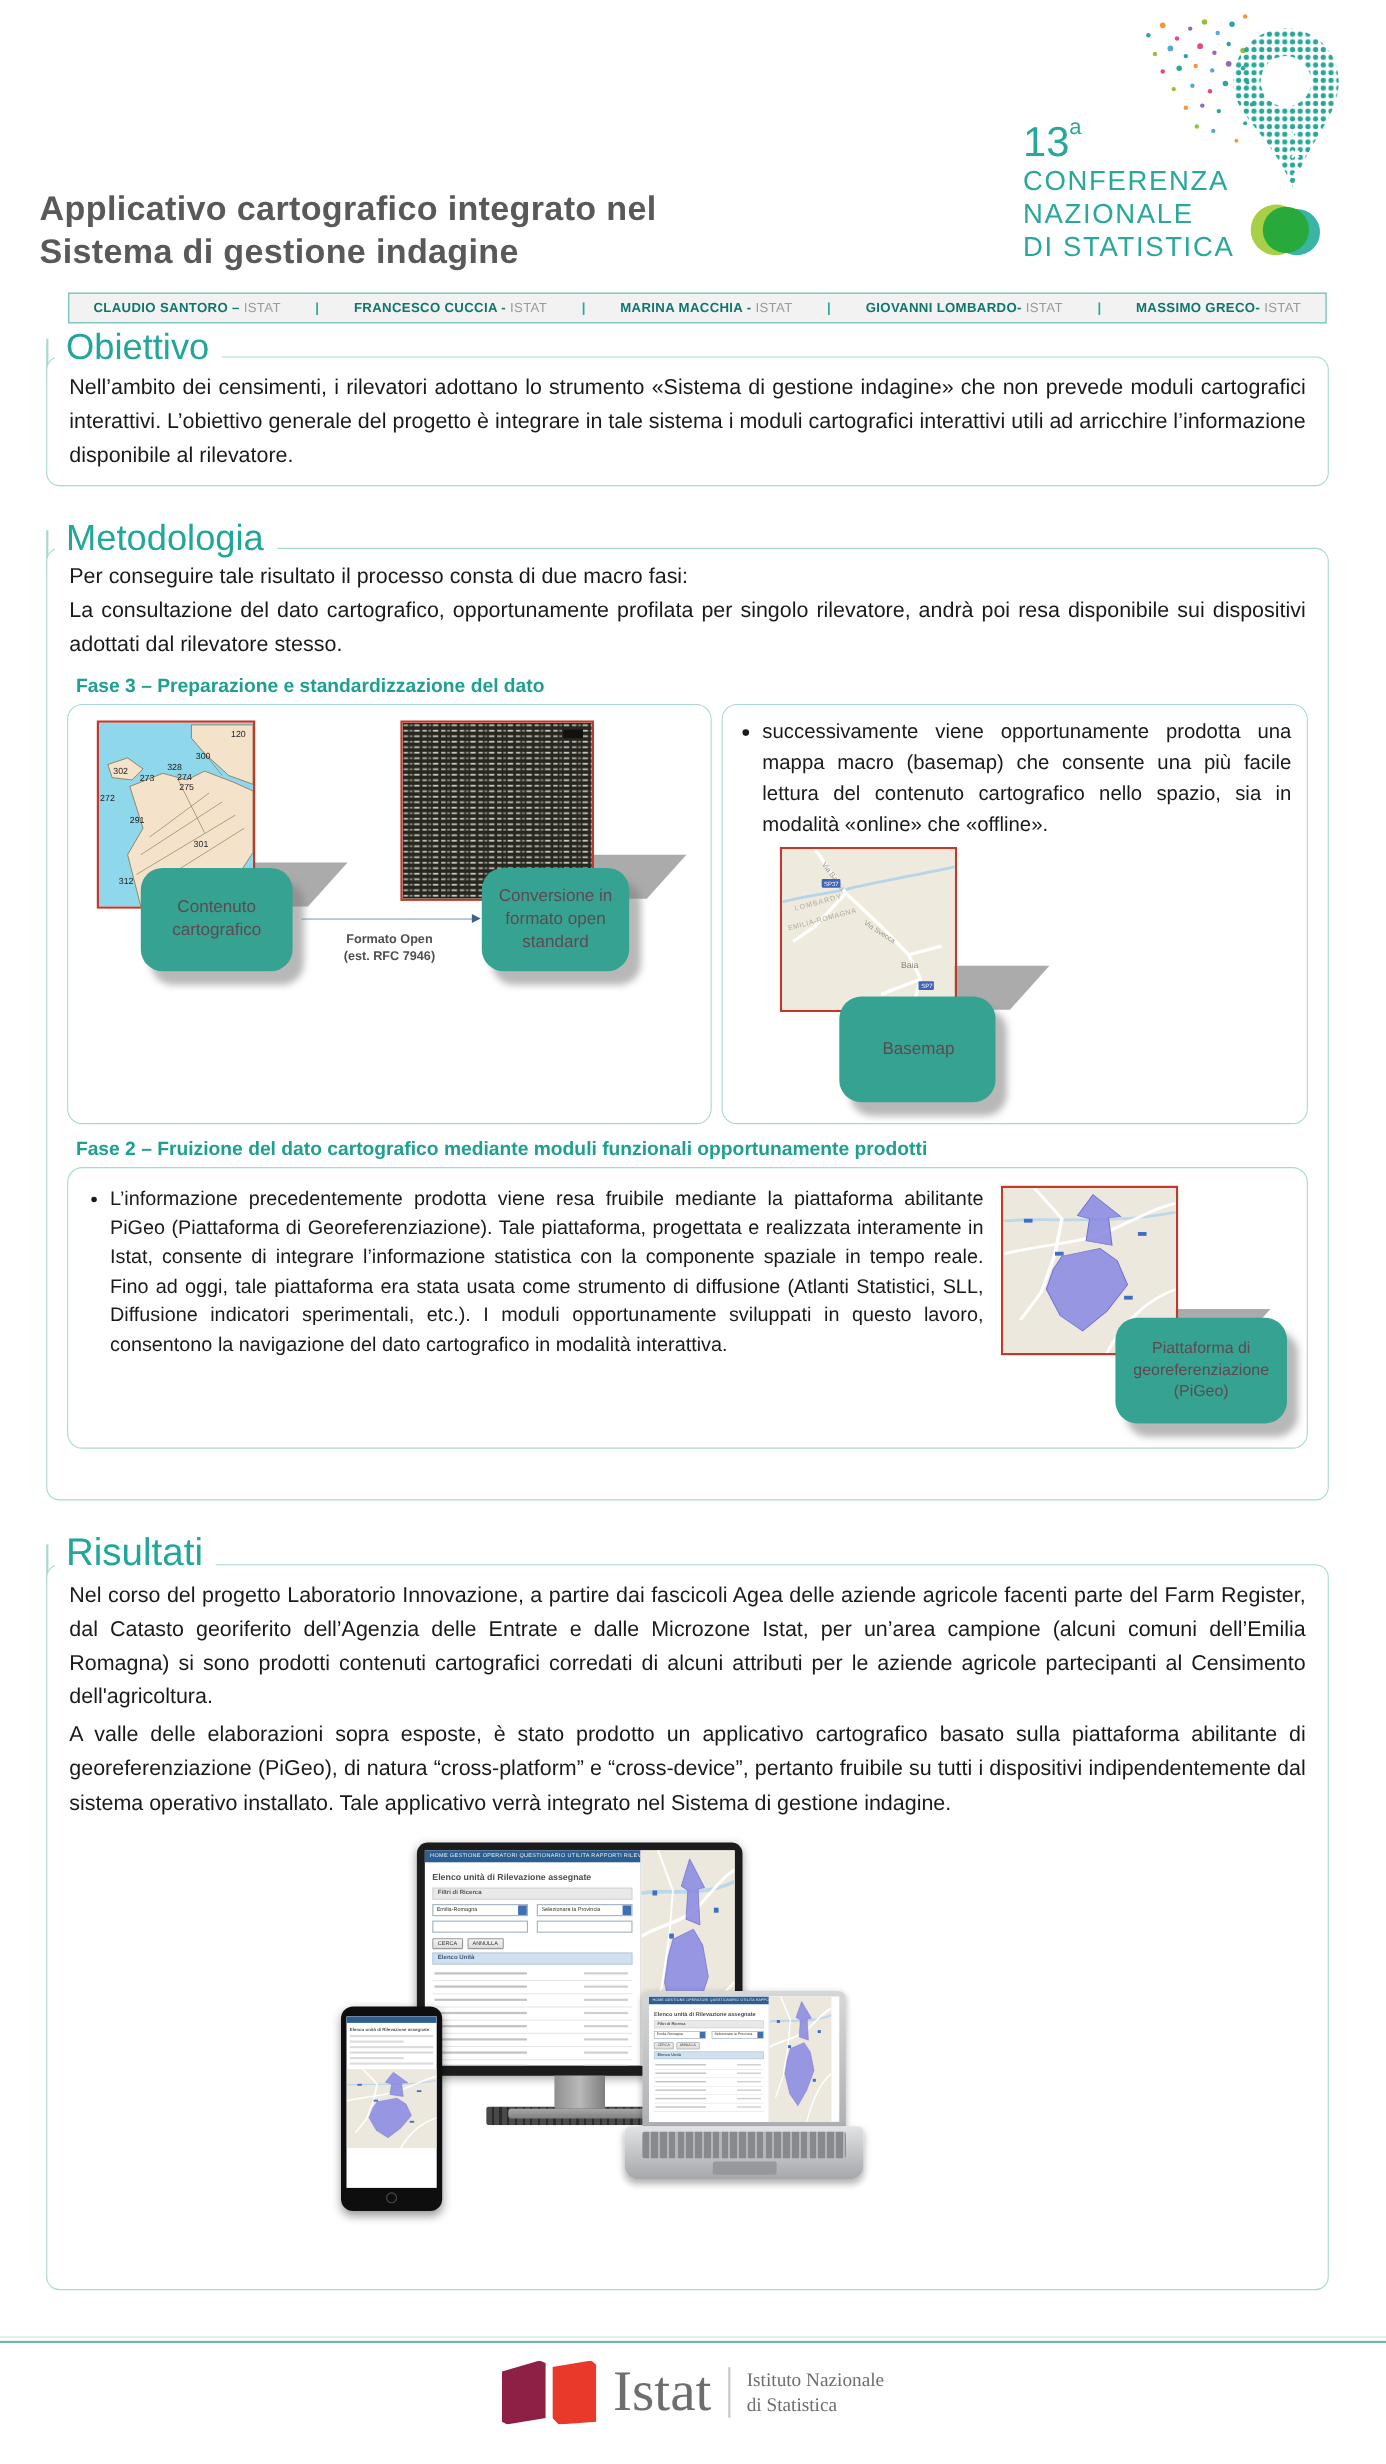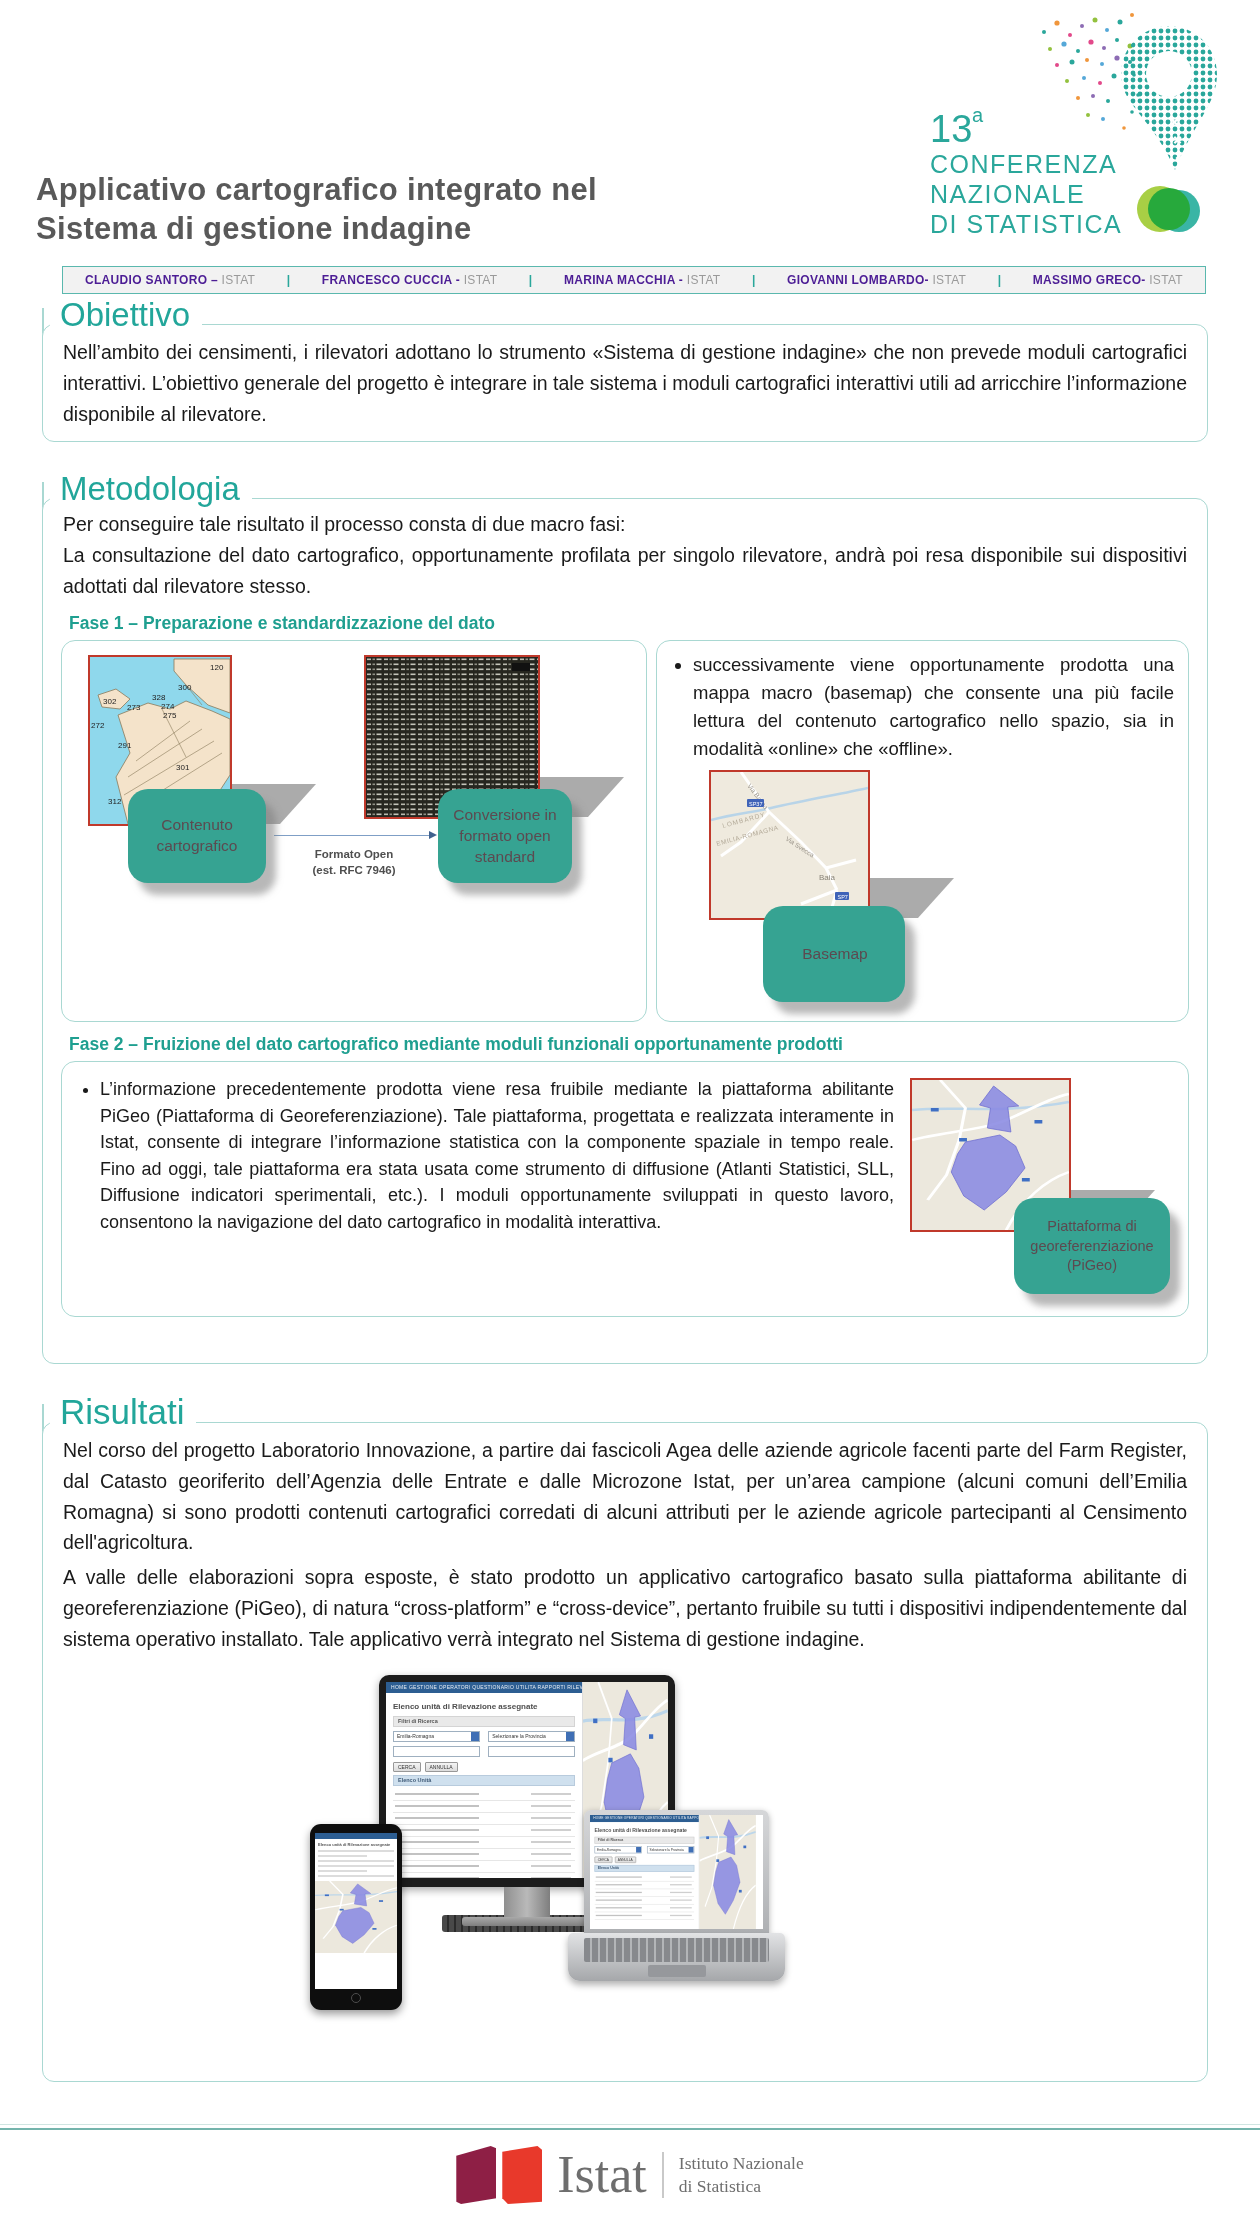--- a/index.html
+++ b/index.html
@@ -4,21 +4,21 @@
 <style>
   html,body{margin:0;padding:0;background:#fff;}
   body{width:1260px;height:2240px;position:relative;font-family:"Liberation Sans",sans-serif;color:#1a1a1a;overflow:hidden;}
 
   
   .poster-title{position:absolute;left:36px;top:150px;width:660px;font-size:31px;line-height:1.25;
     font-weight:bold;color:#595959;letter-spacing:.3px;}
   .authors-bar{position:absolute;left:62px;top:266px;width:1144px;height:28px;background:#f2f2f2;
     border:1px solid #5ab8ae;box-sizing:border-box;display:flex;align-items:center;
     justify-content:space-between;padding:0 22px;font-size:12px;letter-spacing:.3px;white-space:nowrap;}
-  .auth b{color:#4c1d95;font-weight:bold;}
+  .auth b{color:#0f766e;font-weight:bold;}
   .auth i{font-style:normal;color:#9a9a9a;}
   .auth-sep{color:#2aa79b;font-weight:bold;}
 
   .conf-logo{position:absolute;left:892px;top:0;width:348px;height:250px;}
 
   
   .sec{position:absolute;left:42px;width:1166px;}
   .sec::before{content:"";position:absolute;left:0;top:10px;width:1.6px;height:36px;background:#a9d8d2;}
   .sec-headrow{line-height:1;}
   .sec-head{display:inline-block;position:relative;z-index:2;background:#fff;color:#22a69a;
@@ -260,21 +260,21 @@
     <p class="body-text">Nell’ambito dei censimenti, i rilevatori adottano lo strumento «Sistema di gestione indagine» che non prevede moduli cartografici interattivi. L’obiettivo generale del progetto è integrare in tale sistema i moduli cartografici interattivi utili ad arricchire l’informazione disponibile al rilevatore.</p>
   </div>
 </div>
 
 <div class="sec" id="sec-metodologia">
   <div class="sec-headrow"><h2 class="sec-head">Metodologia</h2></div>
   <div class="sec-box">
     <p class="body-text md-intro">Per conseguire tale risultato il processo consta di due macro fasi:</p>
     <p class="body-text md-outro">La consultazione del dato cartografico, opportunamente profilata per singolo rilevatore, andrà poi resa disponibile sui dispositivi adottati dal rilevatore stesso.</p>
 
-    <div class="fase-head">Fase 1 – Preparazione e standardizzazione del dato</div>
+    <div class="fase-head">Fase 3 – Preparazione e standardizzazione del dato</div>
 
     <div class="fase1-cols">
 
       <div class="fbox fbox-l">
         <div class="diagram">
 
           <div class="imgwrap" style="left:12px;top:2px;">
             <svg viewBox="0 0 140 167" width="140" height="167">
               <rect width="140" height="167" fill="#8fd8ec"></rect>
               <g fill="#f4e3ca" stroke="#8a7a5a" stroke-width="0.8">

